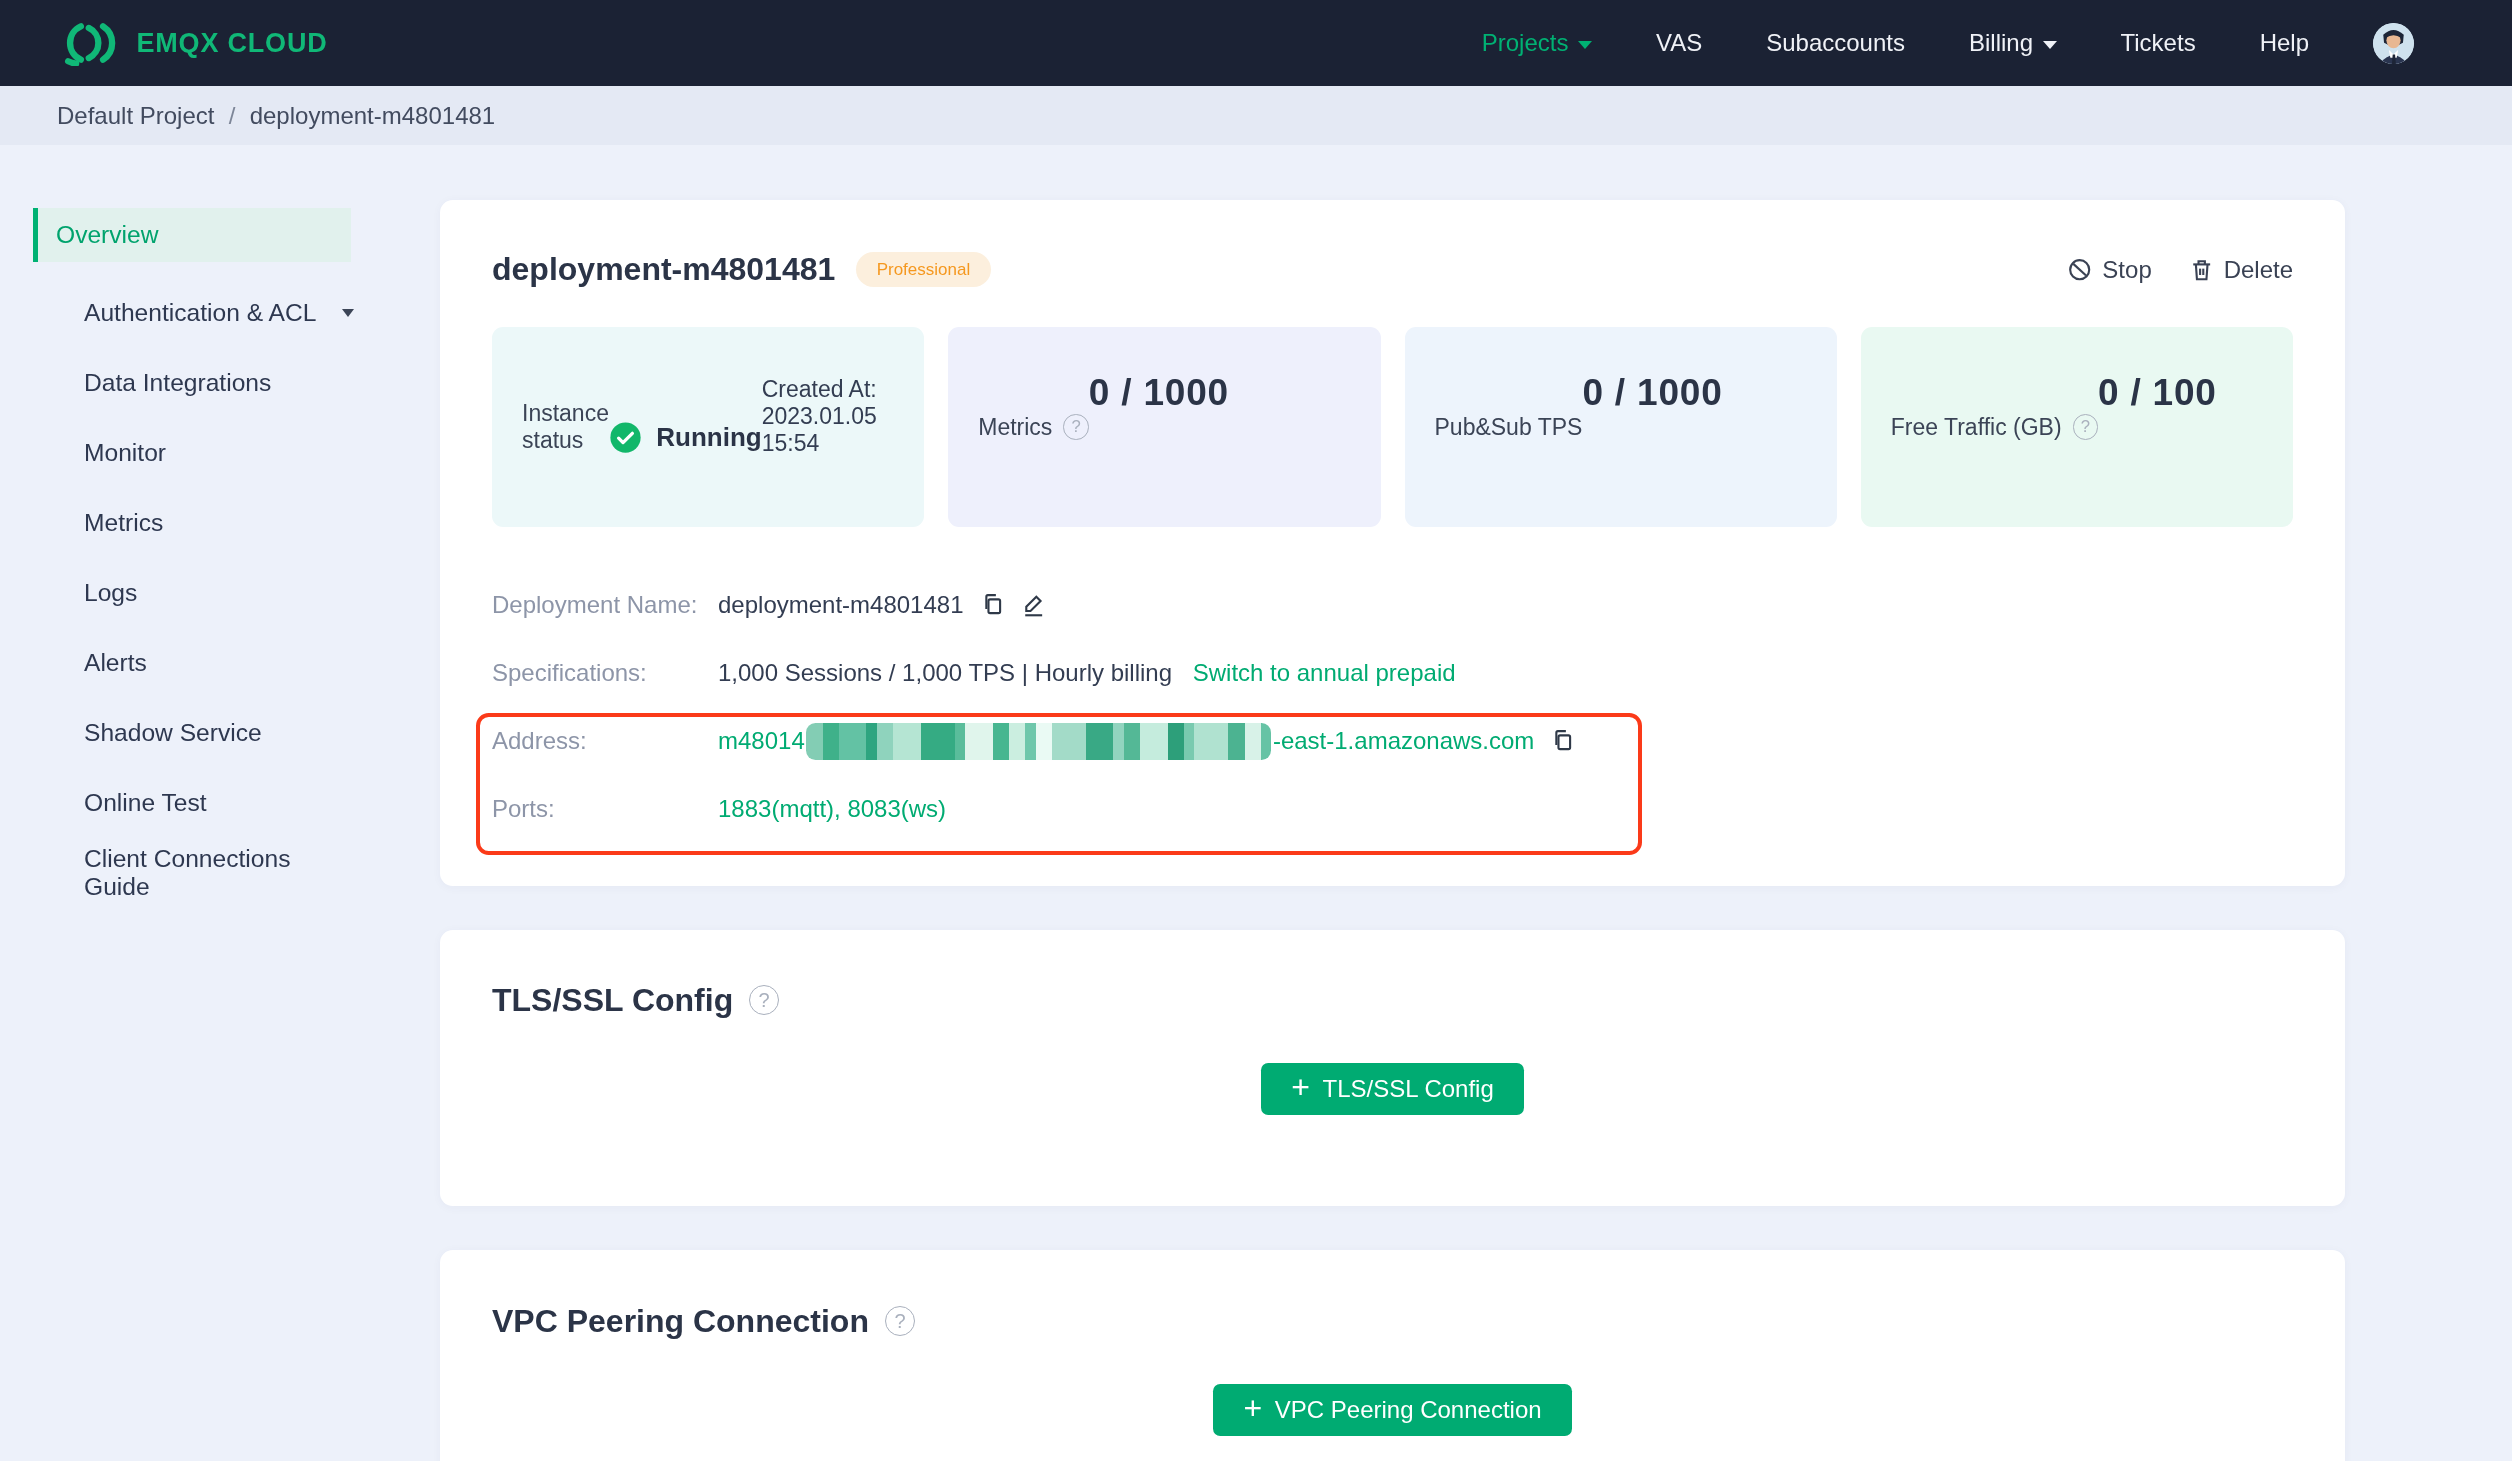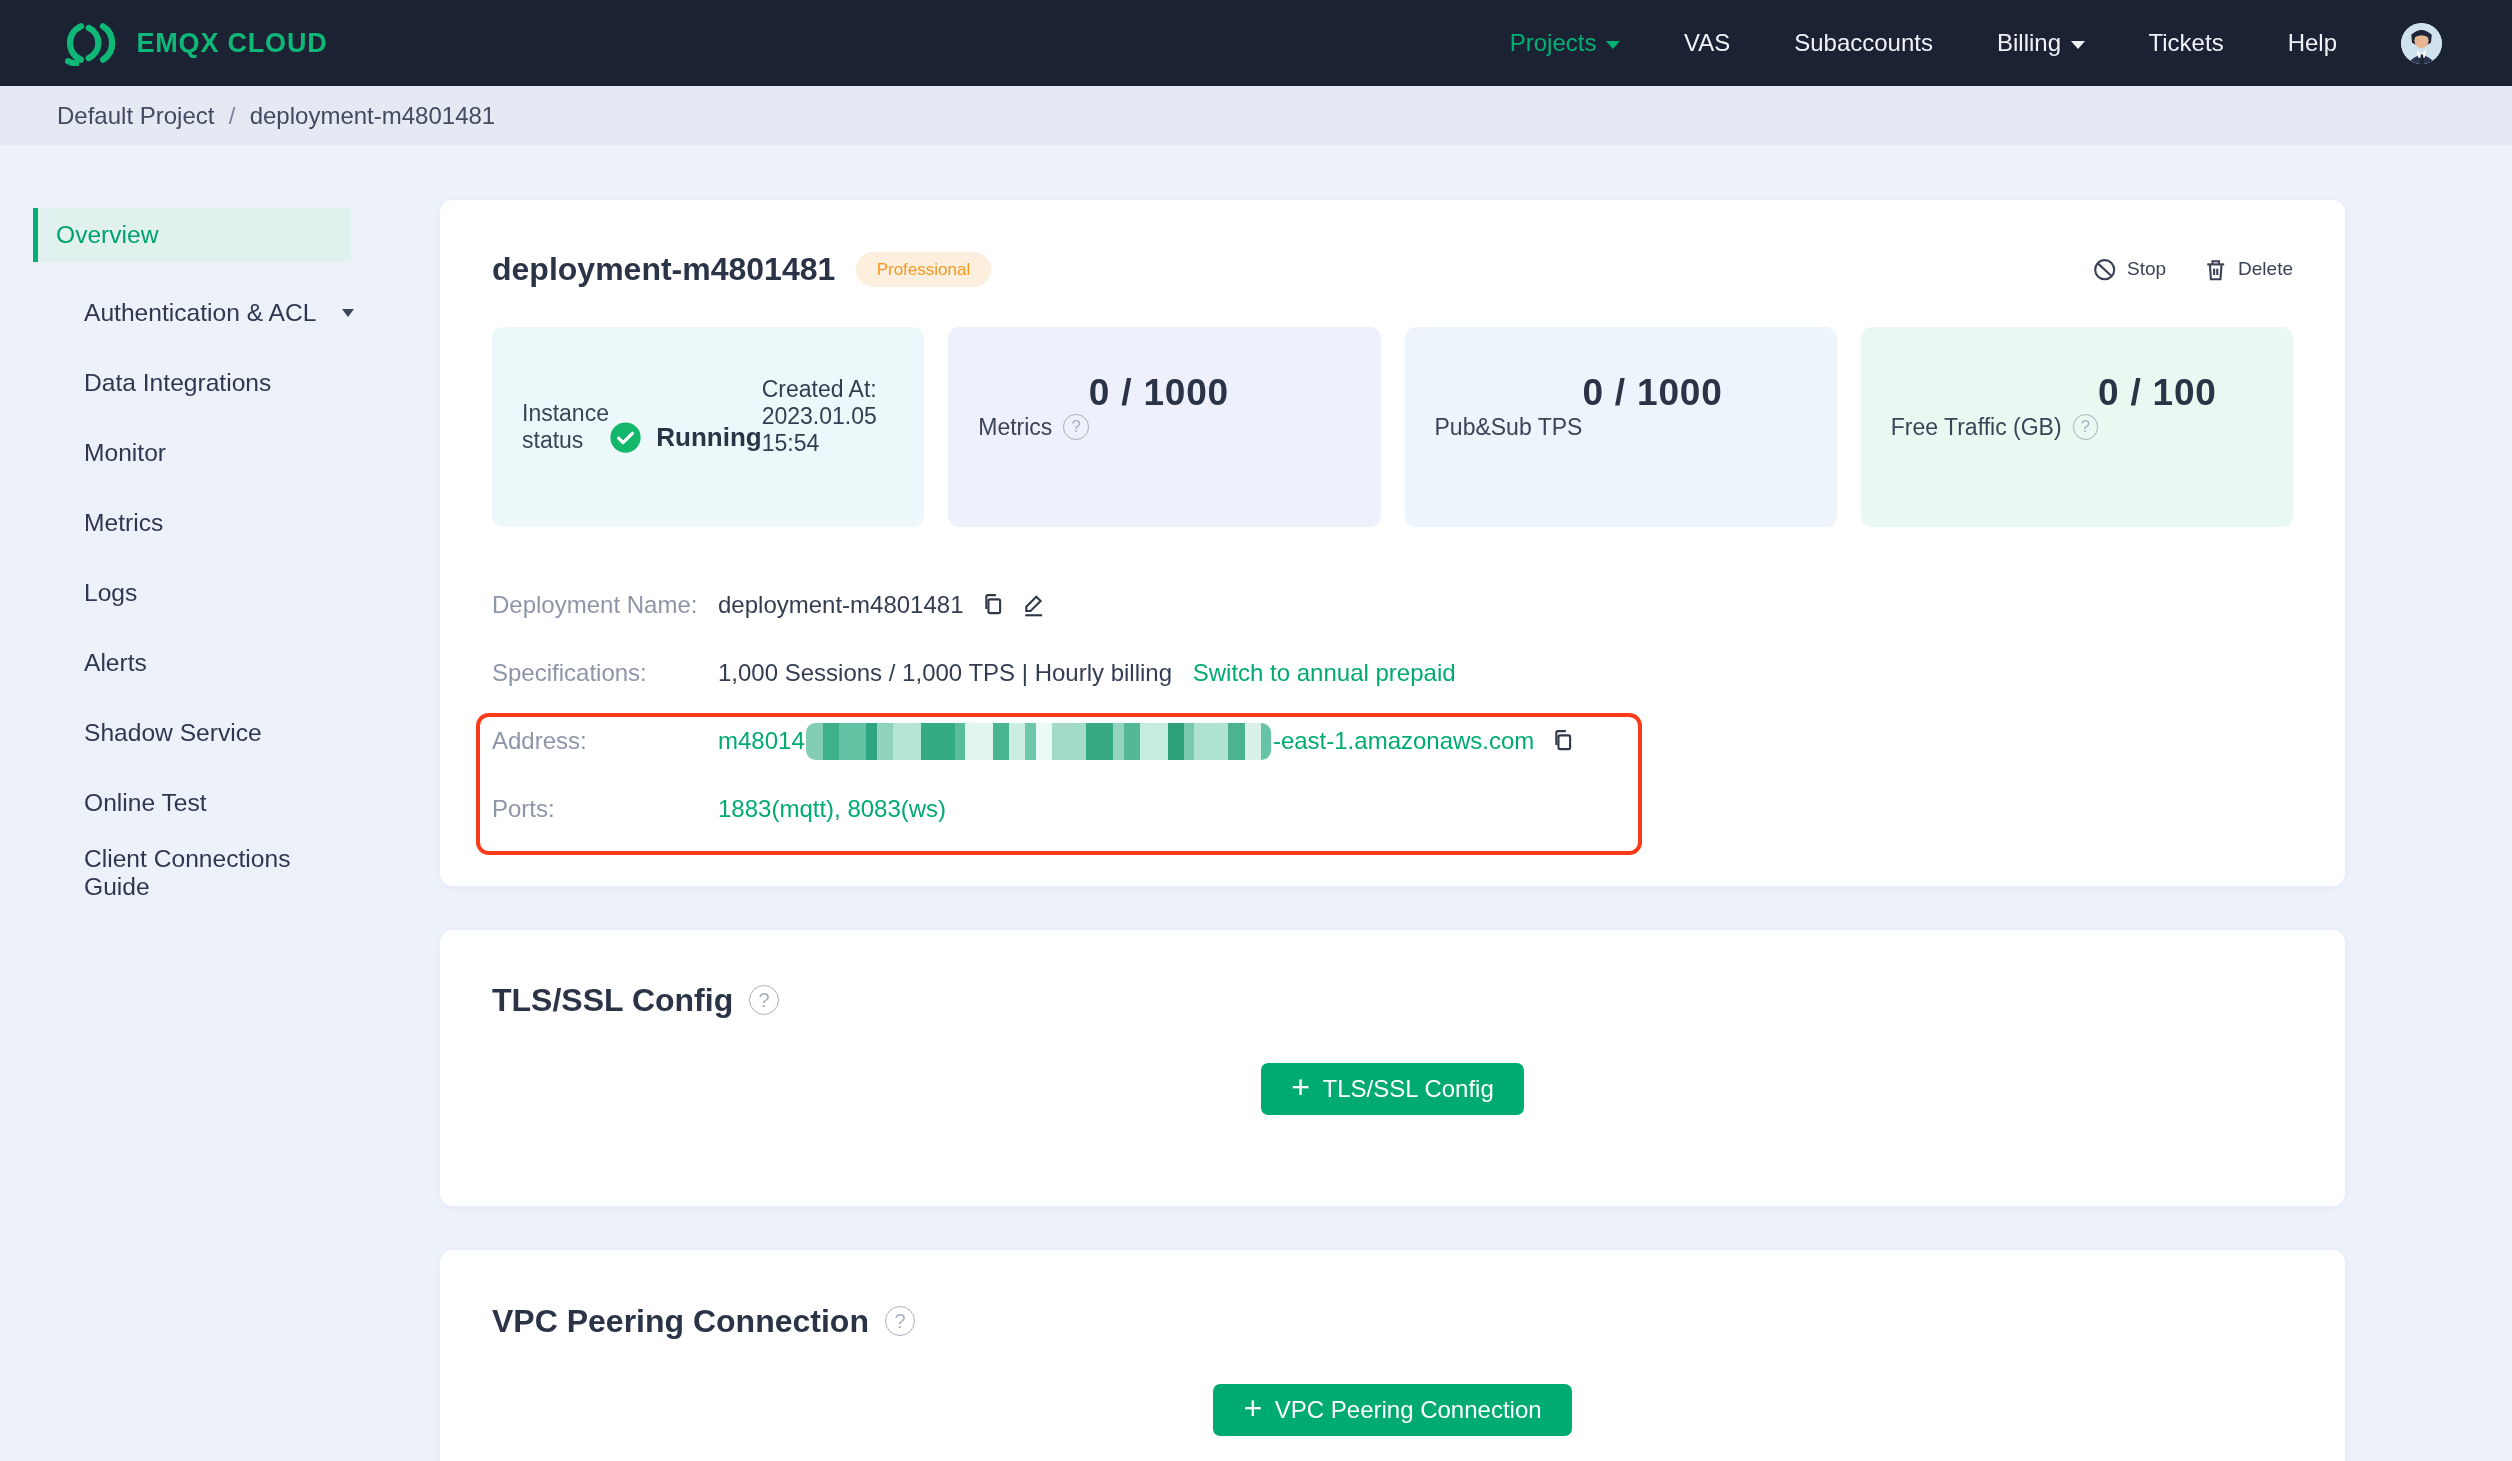--- a/index.html
+++ b/index.html
@@ -5,21 +5,21 @@
   * { margin:0; padding:0; box-sizing:border-box; }
   html,body { background:#edf1fa; }
   .page {
     position:relative; width:2512px; height:1462px; overflow:hidden;
     background:#edf1fa; font-family:"Liberation Sans", sans-serif; color:#2b3447;
   }
 
   
   .topbar {
     position:absolute; top:0; left:0; width:100%; height:86px;
-    background:#1b2234; display:flex; align-items:center; padding:0 70px 0 57px;
+    background:#1b2234; display:flex; align-items:center; padding:0 98px 0 57px;
   }
   .logo { display:flex; align-items:center; gap:17.5px; }
   .logo-text { color:#10b877; font-size:27px; font-weight:bold; letter-spacing:0.8px; }
   .topnav { margin-left:auto; display:flex; align-items:center; gap:64px; }
   .nav-item { display:flex; align-items:center; gap:9.5px; font-size:24px; color:#f0f2f7; cursor:pointer; }
   .nav-item.green { color:#00b173; }
   .caret { width:0; height:0; border-left:7.2px solid transparent; border-right:7.2px solid transparent; border-top:8.7px solid currentColor; margin-top:3.2px; }
   .avatar { width:41px; height:41px; border-radius:50%; overflow:hidden; background:#cfe2ee; flex:0 0 auto; }
 
   
@@ -47,21 +47,21 @@
   
   .main { position:absolute; left:440px; top:200px; width:1905px; }
   .card { background:#ffffff; border-radius:12.7px; box-shadow:0 1.6px 9.5px rgba(40,60,90,.04); }
 
   
   .card-overview { padding:44px 52px; height:686px; }
   .head-row { display:flex; align-items:center; height:51px; }
   .head-row h1 { font-size:32px; font-weight:bold; color:#2b3447; }
   .badge { margin-left:20.7px; background:#fcefdd; color:#f5981f; font-size:17px; padding:7.2px 20.7px; border-radius:794px; }
   .head-actions { margin-left:auto; display:flex; align-items:center; gap:37px; }
-  .ghost-btn { display:flex; align-items:center; gap:9.5px; background:none; border:none; font-family:inherit; font-size:19px; color:#3a4254; cursor:pointer; }
+  .ghost-btn { display:flex; align-items:center; gap:9.5px; background:none; border:none; font-family:inherit; font-size:24px; color:#3a4254; cursor:pointer; }
   .ghost-btn svg { width:25.4px; height:25.4px; }
 
   
   .stats { display:flex; gap:24px; margin-top:32px; height:200px; }
   .stat { flex:1; border-radius:11px; padding:27px 30px; display:flex; flex-direction:row; }
   .stat-instance { background:#ecf8f9; }
   .stat-sessions { background:#eef0fc; }
   .stat-tps      { background:#edf4fc; }
   .stat-traffic  { background:#e9f9f2; }
   .stat-label { display:flex; align-items:center; gap:11px; font-size:23px; color:#3b4456; }

